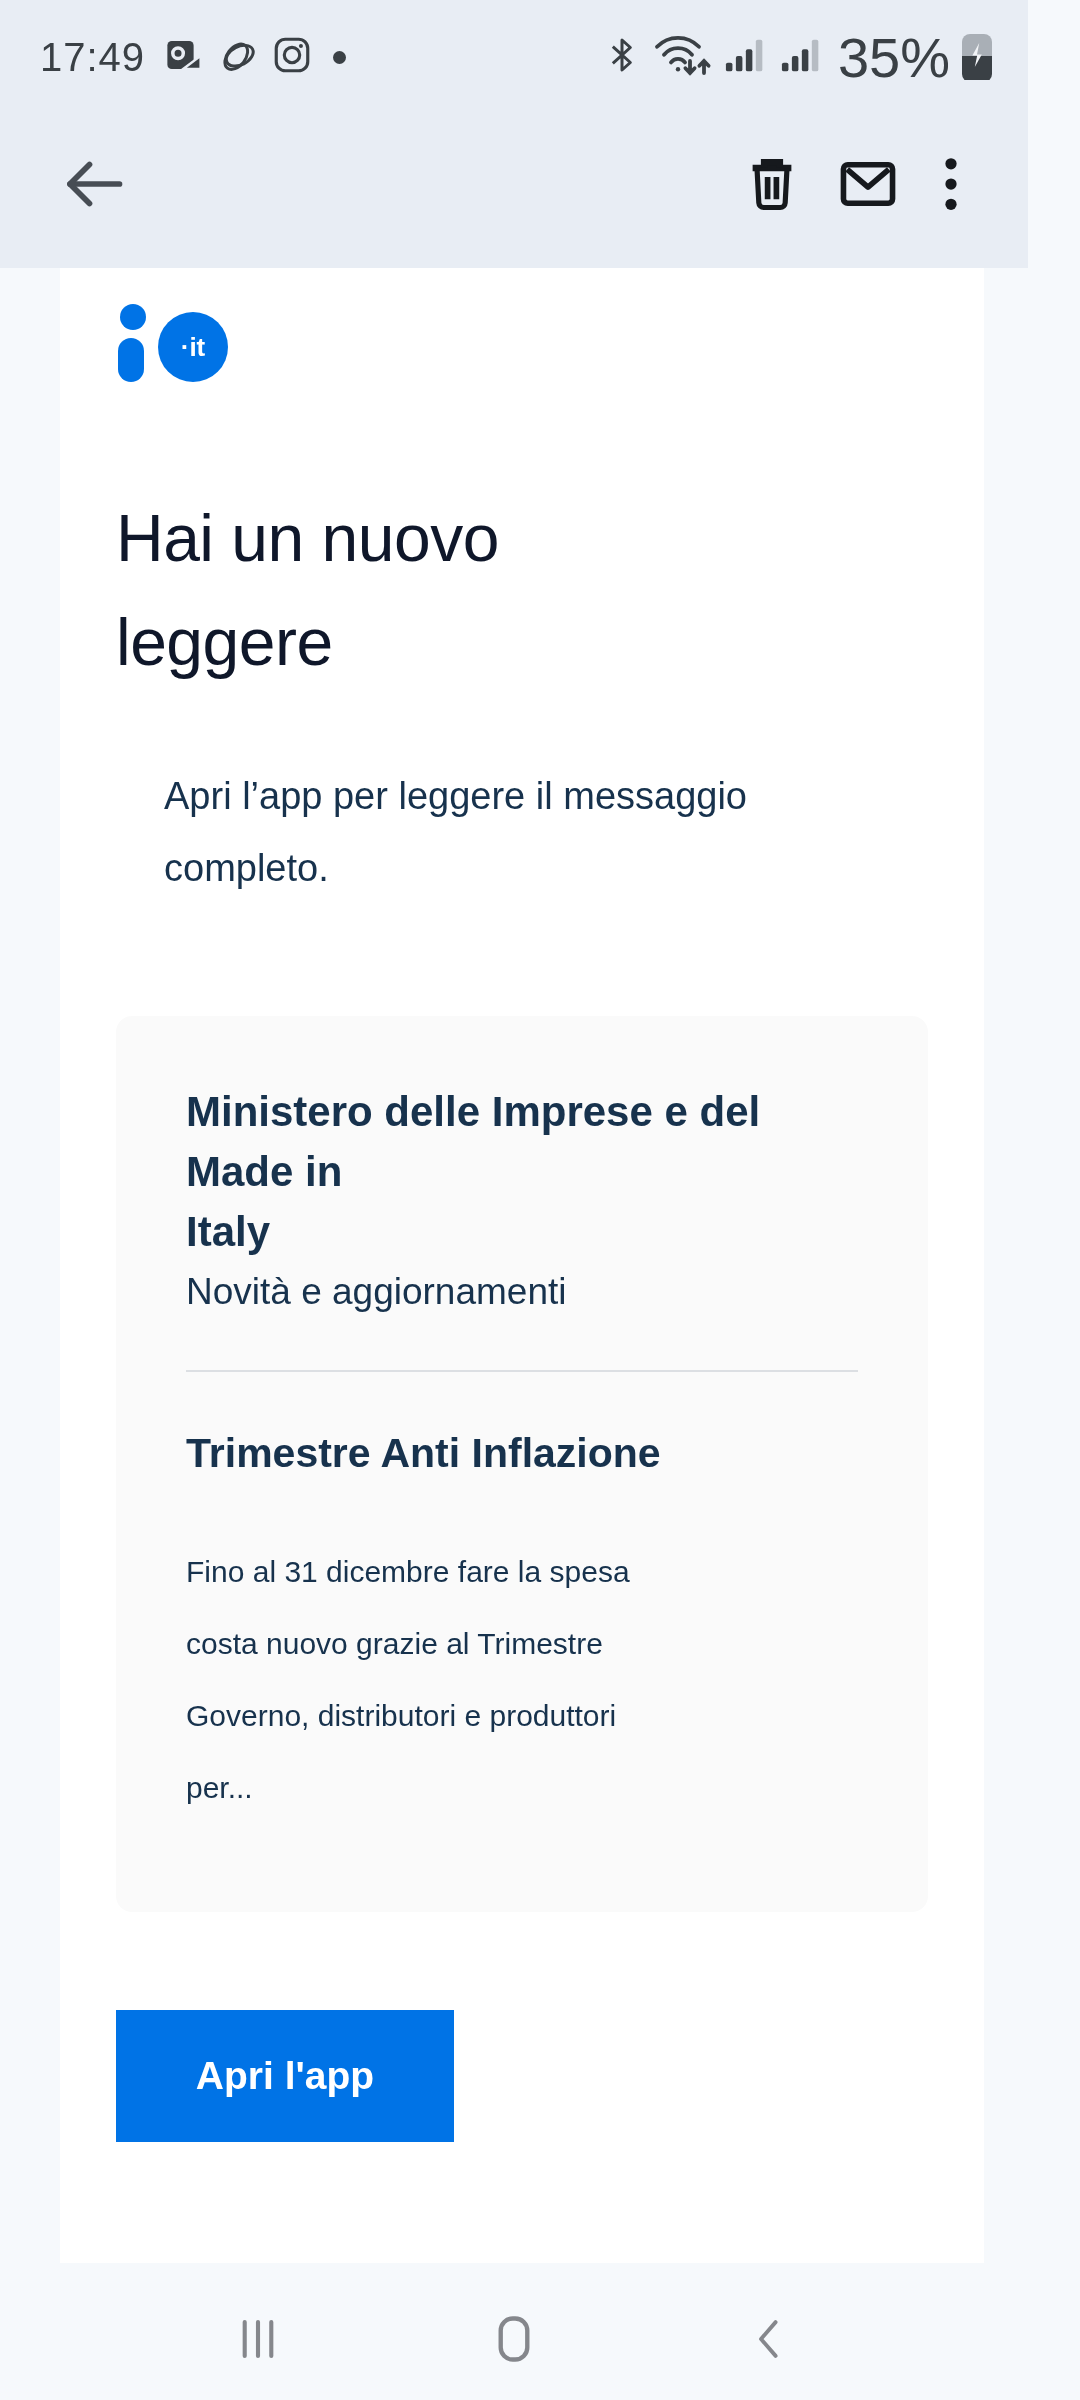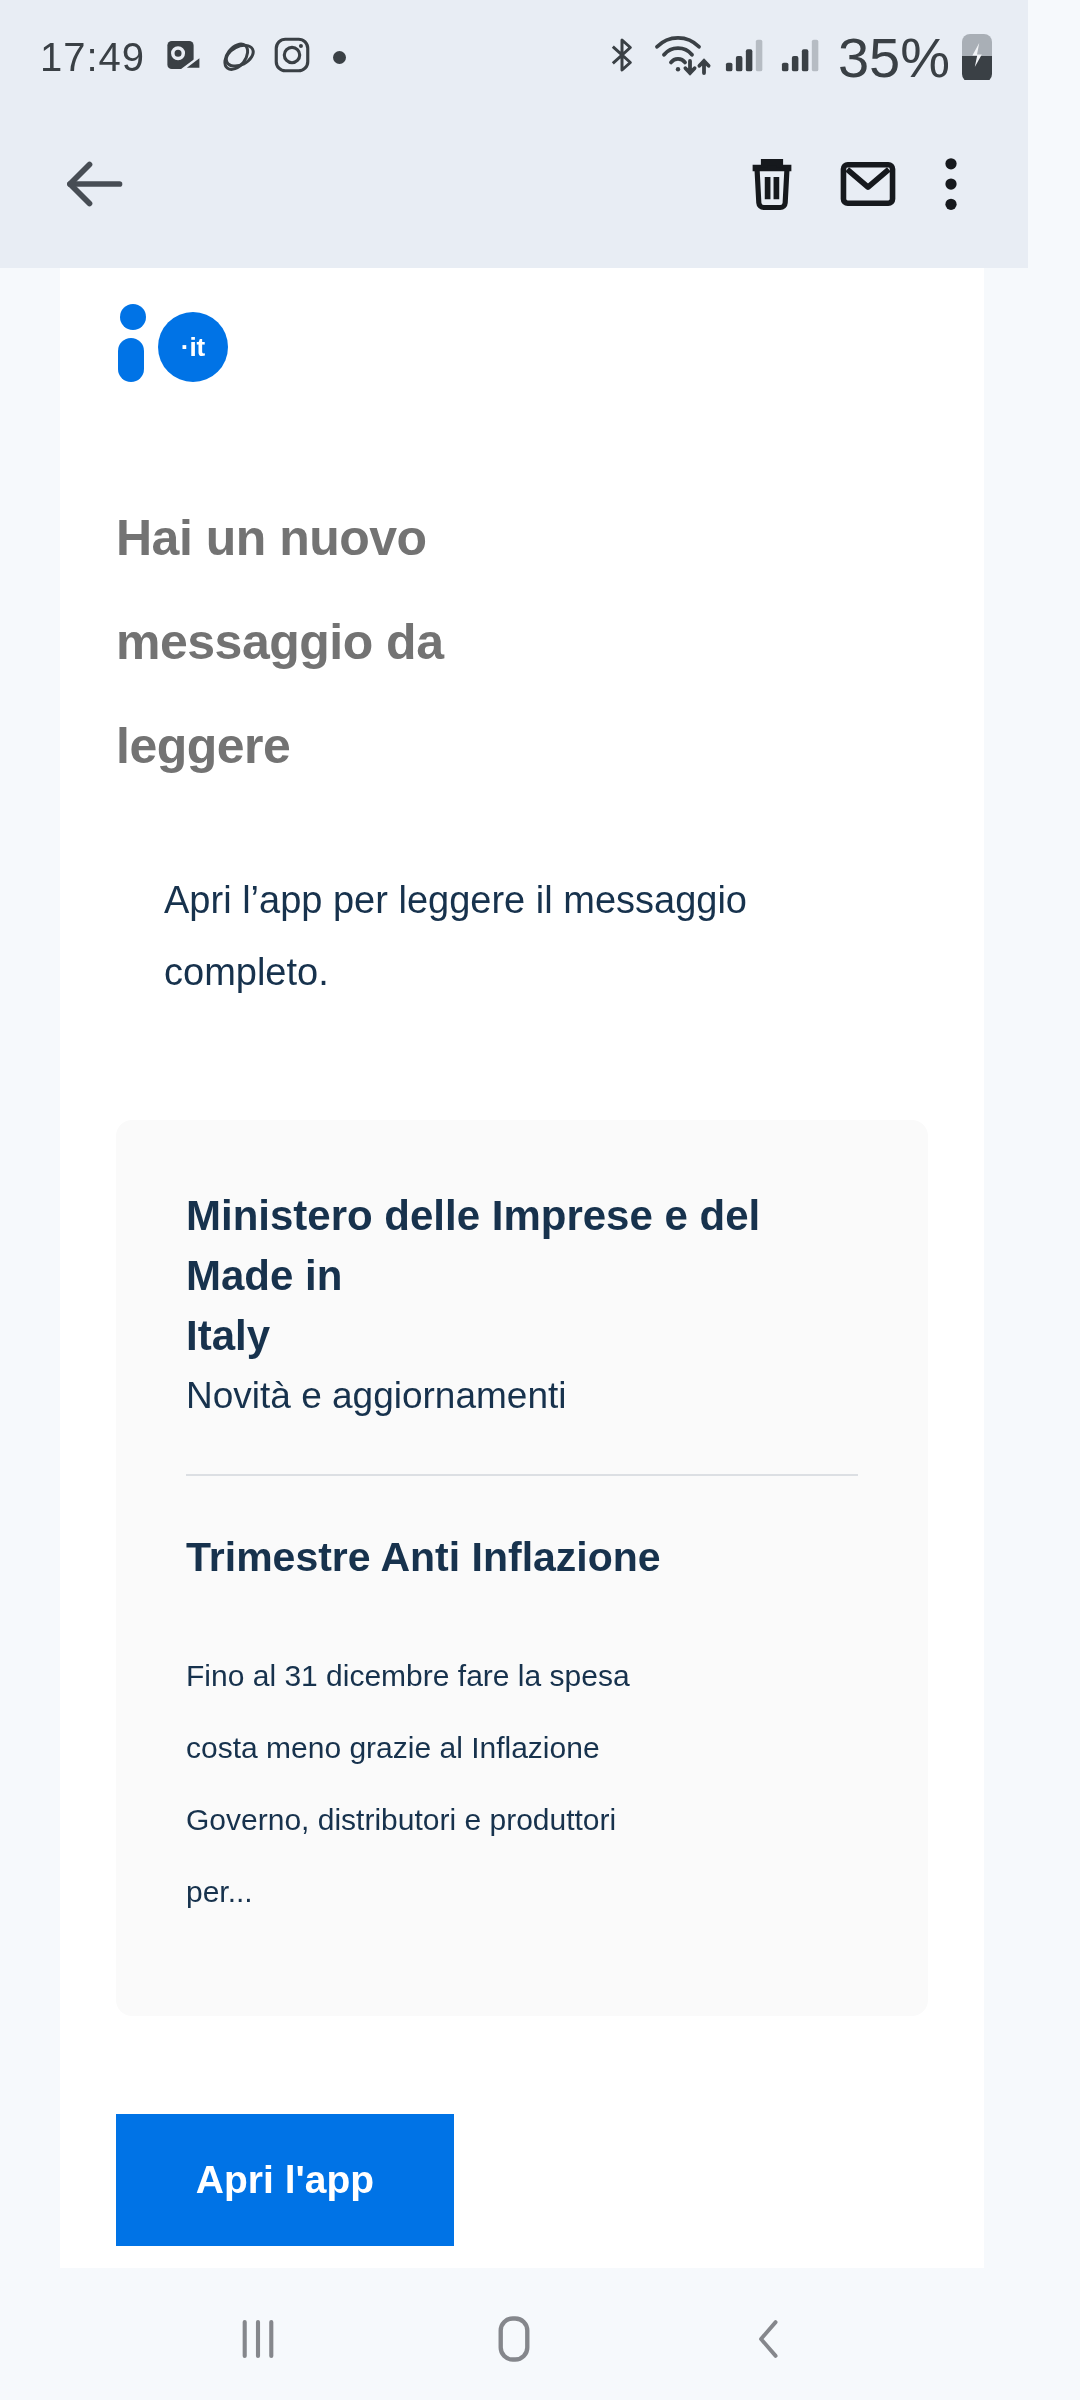--- a/index.html
+++ b/index.html
@@ -24,21 +24,21 @@
   
   .viewport { flex:1; background:#F6F9FC; overflow:hidden;padding-left:16px; }
   .email-body { background:#FFFFFF; margin:0 44px; min-height:1995px; padding:36px 56px 22px; }
 
   .logo { display:flex; align-items:flex-start; height:84px; margin-bottom:98px; }
   .logo-i-dot { width:26px; height:26px; border-radius:50%; background:#0073E6; margin:0 0 0 4px; }
   .logo-i { display:flex; flex-direction:column; align-items:center; margin-right:12px; }
   .logo-i-stem { width:26px; height:44px; border-radius:13px; background:#0073E6; margin-top:8px; }
   .logo-circle { width:70px; height:70px; border-radius:50%; background:#0073E6; color:#fff; display:flex; align-items:center; justify-content:center; font-weight:bold; font-size:26px; margin-top:8px; letter-spacing:0; }
 
-  h1.title { color:#737373; font-size:50px; line-height:104px; font-weight:bold; letter-spacing:-0.5px; margin-bottom:66px; }
+  h1.title { color:#0f172a; font-size:66px; line-height:104px; font-weight:normal; letter-spacing:-0.5px; margin-bottom:66px; }
   h1.title span { display:block; }
   .subtitle { color:#17324D; font-size:38px; line-height:72px; margin-bottom:112px; }
   .subtitle span { display:block;margin-left:48px; }
 
   .msg-card { background:#FAFAFA; border-radius:16px; padding:66px 70px 88px; }
   .sender { color:#17324D; font-size:42px; font-weight:bold; line-height:60px; }
   .sender span { display:block; }
   .category { color:#17324D; font-size:37px; line-height:60px; }
   .card-divider { height:2px; background:#DCDFE3; margin:48px 0 56px; }
   .subject { color:#17324D; font-size:41px; font-weight:bold; line-height:50px; margin-bottom:58px; }
@@ -161,40 +161,39 @@
       <div class="logo">
         <div class="logo-i">
           <div class="logo-i-dot"></div>
           <div class="logo-i-stem"></div>
         </div>
         <div class="logo-circle">·it</div>
       </div>
 
       <h1 class="title">
         <span>Hai un nuovo</span>
-        <span>messaggio da</span>
         <span>leggere</span>
       </h1>
 
       <p class="subtitle">
         <span>Apri l’app per leggere il messaggio</span>
         <span>completo.</span>
       </p>
 
       <div class="msg-card">
         <div class="sender">
           <span>Ministero delle Imprese e del Made in</span>
           <span>Italy</span>
         </div>
         <div class="category">Novità e aggiornamenti</div>
         <div class="card-divider"></div>
         <div class="subject">Trimestre Anti Inflazione</div>
         <div class="preview">
           <span>Fino al 31 dicembre fare la spesa</span>
-          <span>costa meno grazie al Inflazione</span>
+          <span>costa nuovo grazie al Trimestre</span>
           <span>Governo, distributori e produttori</span>
           <span>per...</span>
         </div>
       </div>
 
       <button class="cta-btn">Apri l'app</button>
 
     </div>
   </div>
 

